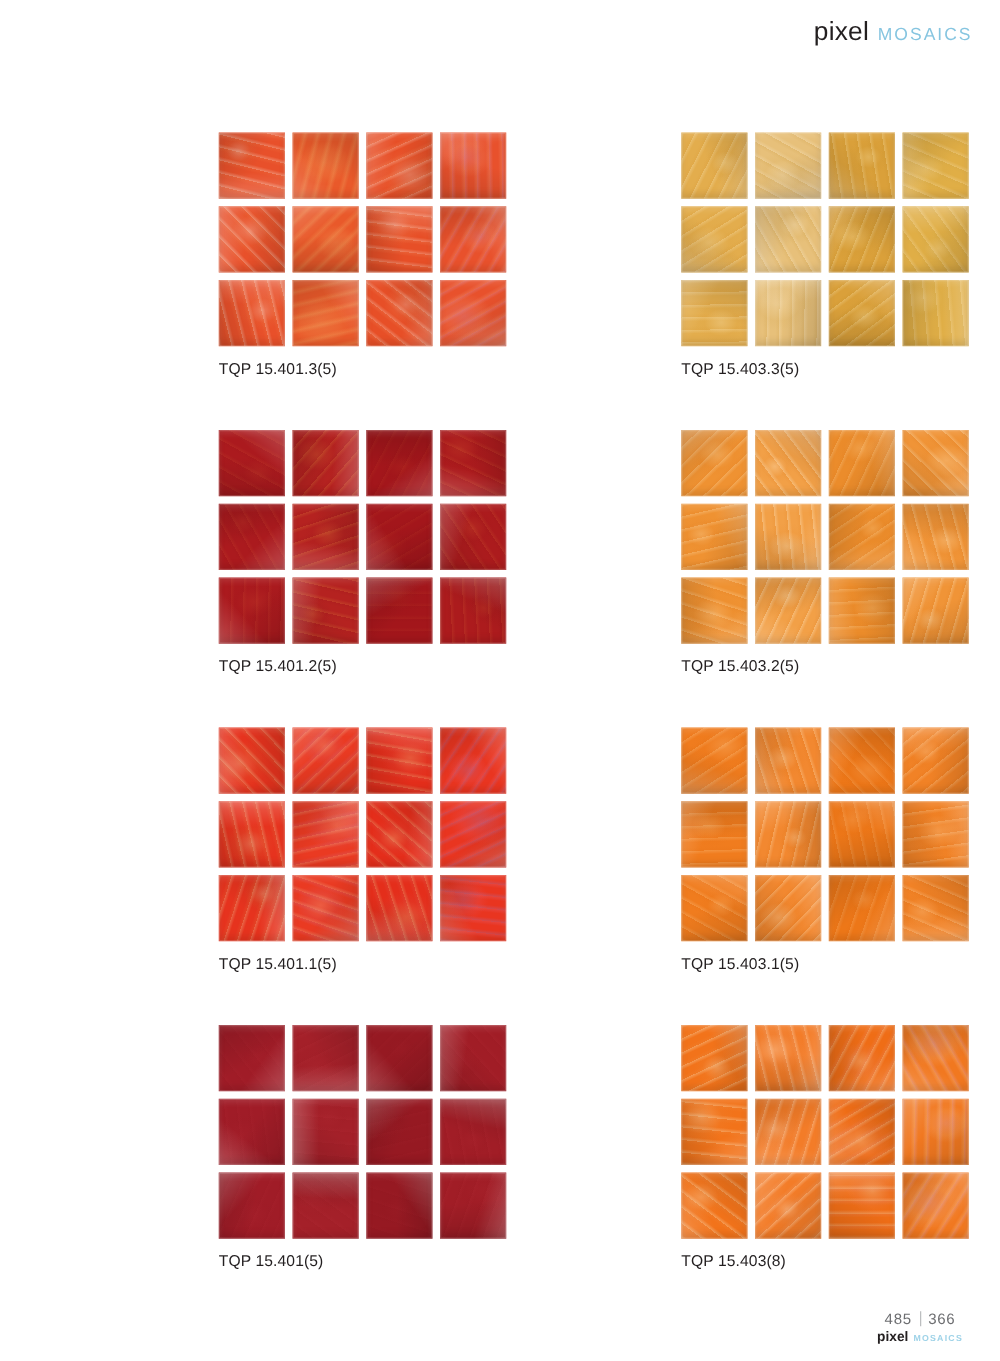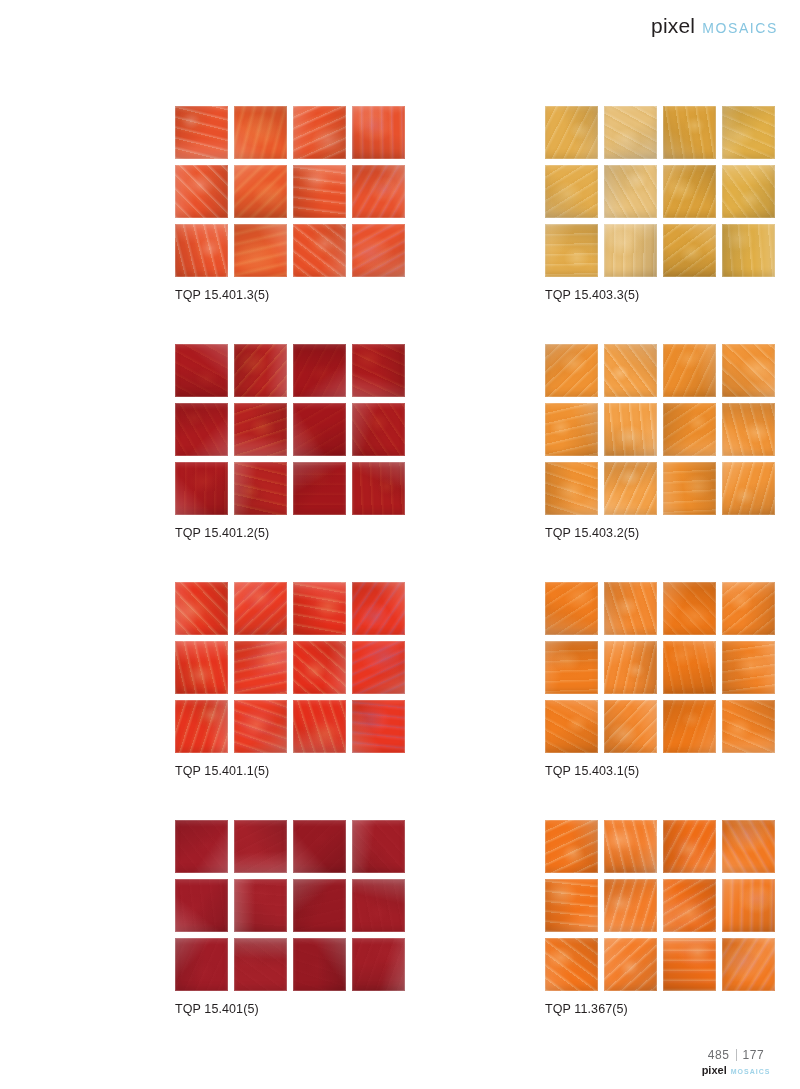--- a/index.html
+++ b/index.html
@@ -755,27 +755,27 @@
           <div class="sheen-c" style="background: linear-gradient(165deg, rgba(255, 255, 255, 0.22) 0%, rgba(255, 255, 255, 0) 40%), linear-gradient(35deg, rgba(0, 0, 0, 0.14) 0%, rgba(0, 0, 0, 0) 55%);"></div>
           <div class="edge"></div>
         </div>
         <div class="tile" style="background-color: rgb(241, 120, 32);">
           <div class="sheen-a" style="background: repeating-linear-gradient(122deg, rgba(220, 176, 216, 0.286) 0px, rgba(255, 255, 255, 0) 3px, rgba(255, 255, 255, 0) 7px, rgba(245, 220, 196, 0.216) 10px);"></div>
           <div class="sheen-b" style="background: radial-gradient(70% 55% at 42% 46%, rgba(220, 176, 216, 0.26) 0%, rgba(245, 220, 196, 0.12) 45%, rgba(255, 255, 255, 0) 72%);"></div>
           <div class="sheen-c" style="background: linear-gradient(216deg, rgba(255, 255, 255, 0.22) 0%, rgba(255, 255, 255, 0) 40%), linear-gradient(120deg, rgba(0, 0, 0, 0.14) 0%, rgba(0, 0, 0, 0) 55%);"></div>
           <div class="edge"></div>
         </div>
       </div>
-      <div class="sample-label">TQP 11.367(5)</div>
+      <div class="sample-label">TQP 15.403(8)</div>
     </div>
   </div>
 
 <div class="page-footer">
   <div class="page-numbers">
     <span>485</span>
     <span class="divider"></span>
-    <span>177</span>
+    <span>366</span>
   </div>
   <div class="footer-brand">
     <span class="fb-primary">pixel</span>
     <span class="fb-secondary">MOSAICS</span>
   </div>
 </div>
 
 </body></html>

